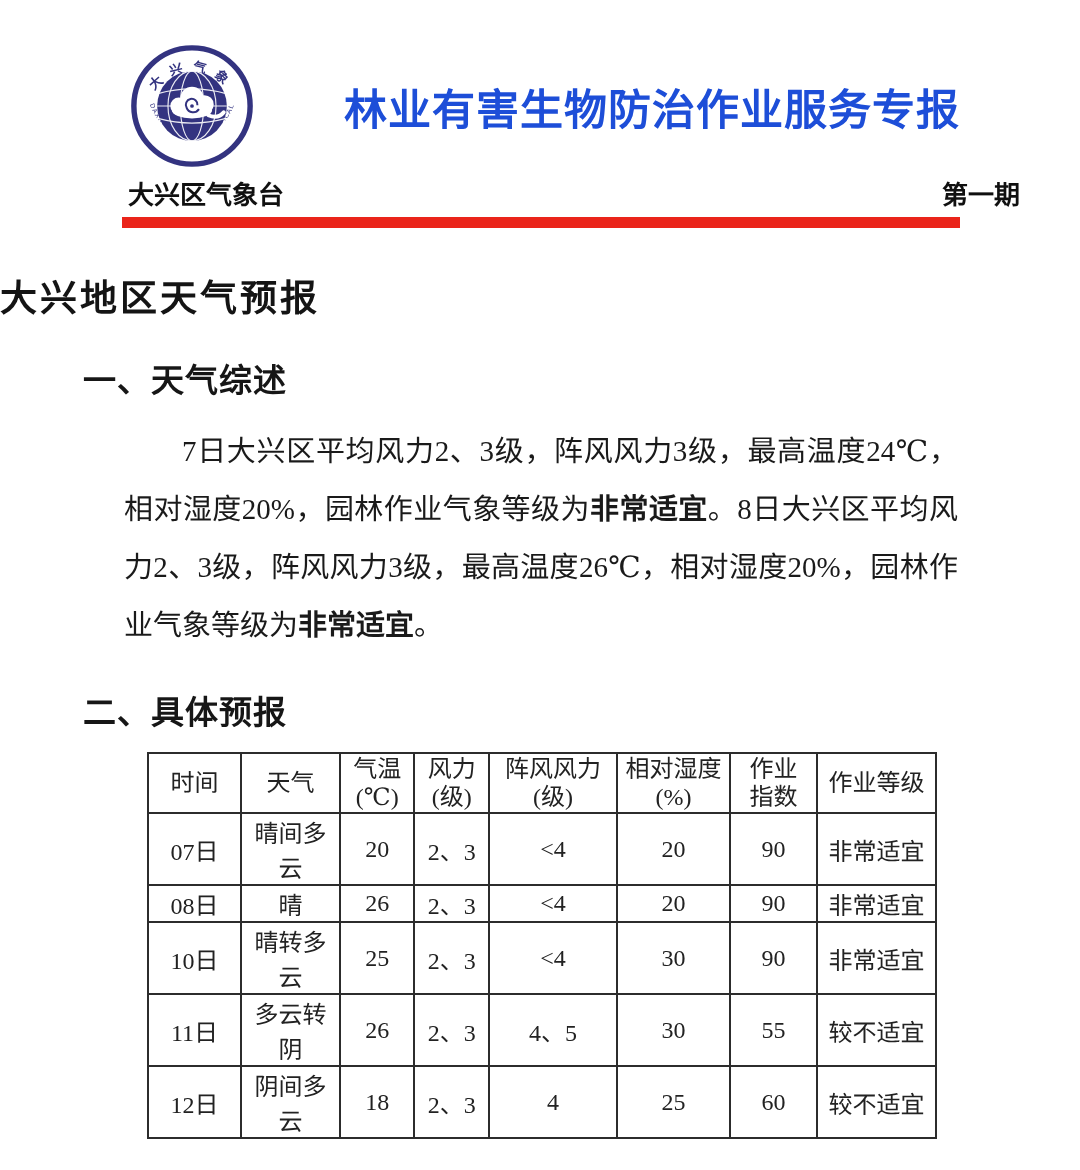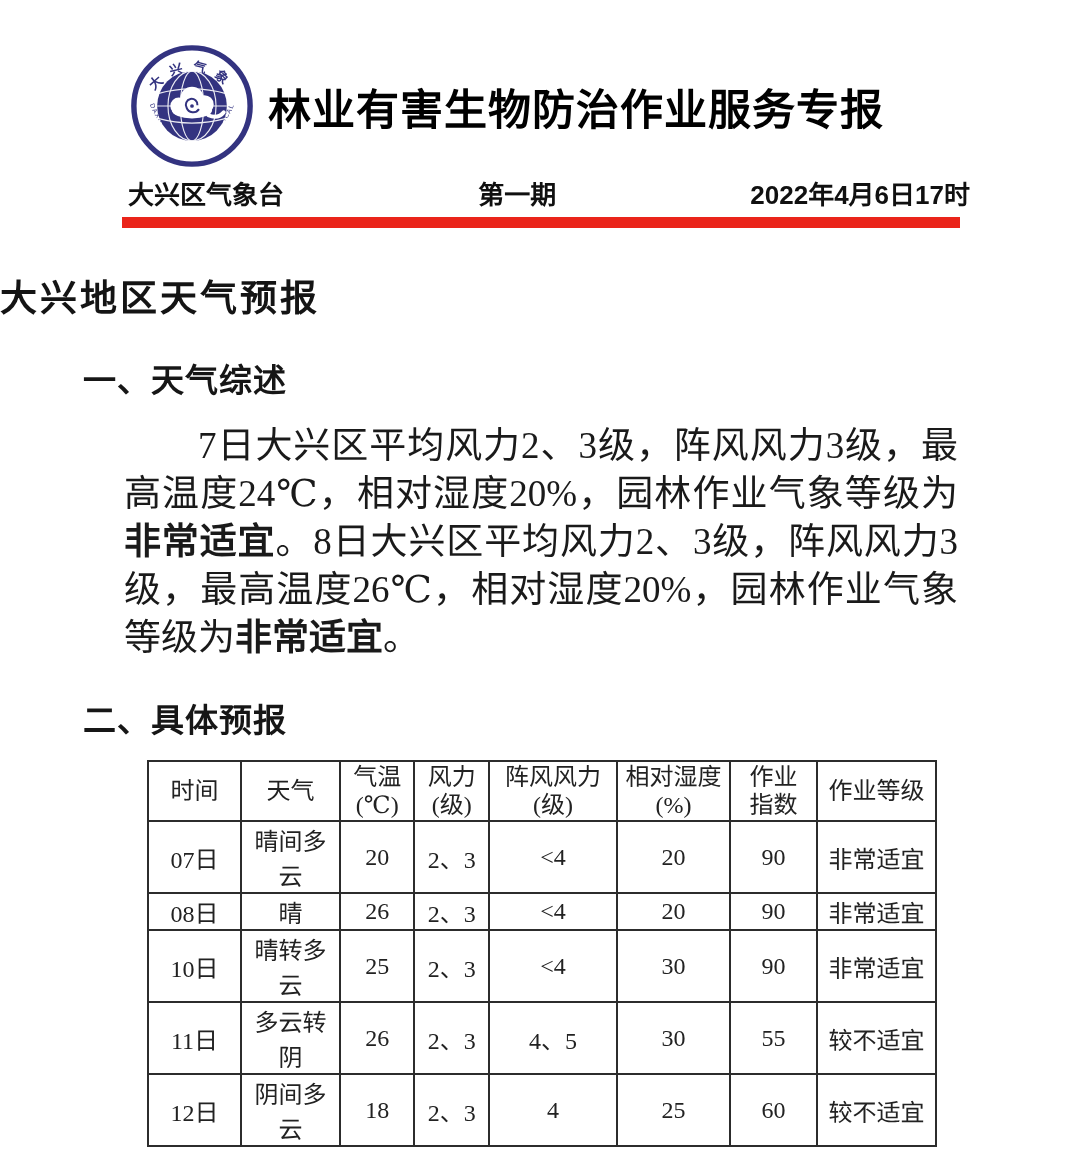--- a/index.html
+++ b/index.html
@@ -17,34 +17,34 @@
   .masthead {
     display: flex;
     align-items: center;
     padding: 44px 120px 0 130px;
     gap: 14px;
   }
   .logo-wrap { width: 124px; height: 124px; flex: 0 0 auto; }
   .logo-wrap svg { width: 124px; height: 124px; display: block; }
   .masthead-title {
     flex: 1;
-    text-align: left;
+    text-align: right;
     font-family: "Liberation Sans", "DejaVu Sans", sans-serif;
     font-weight: bold;
     font-size: 43px;
     letter-spacing: 1px;
-    color: #000000;
+    color: #1d4ed8;
     white-space: nowrap;
   }
 
   .info-row {
     display: flex;
     justify-content: space-between;
     align-items: baseline;
-    margin: 6px 110px 0 128px;
+    margin: 6px 60px 0 128px;
     font-family: "Liberation Sans", "DejaVu Sans", sans-serif;
     font-weight: bold;
     font-size: 26px;
     color: #101010;
   }
   .red-rule {
     height: 11px;
     background: #ea241a;
     margin: 6px 120px 0 122px;
   }
@@ -64,22 +64,22 @@
     margin: 32px 0 0 83px;
     font-family: "Liberation Sans", "DejaVu Sans", sans-serif;
     font-weight: bold;
     font-size: 33px;
     color: #161616;
     letter-spacing: 1px;
   }
 
   .para {
     margin: 20px 122px 0 124px;
-    font-size: 37px;
-    line-height: 48px;
+    font-size: 29px;
+    line-height: 58px;
     text-align: justify;
     text-indent: 2em;
     color: #1a1a1a;
   }
   .para b { font-weight: bold; }
 
   
   .table-wrap { margin: 18px 143px 0 147px; }
   table.forecast {
     width: 100%;
@@ -135,21 +135,20 @@
         <circle cx="80" cy="80" r="2.4" fill="#333380"></circle>
       </g>
     </svg>
   </div>
   <h1 class="masthead-title">林业有害生物防治作业服务专报</h1>
 </header>
 
 <div class="info-row">
   <span>大兴区气象台</span>
   <span>第一期</span>
-  <span>2022年4月6日17时</span>
 </div>
 <div class="red-rule"></div>
 
 <h2 class="doc-title">大兴地区天气预报</h2>
 
 <h3 class="section-heading">一、天气综述</h3>
 
 <p class="para">
   <span>7日大兴区平均风力2、3级，阵风风力3级，最高温度24℃，相对湿度20%，园林作业气象等级为</span><b>非常适宜</b><span>。8日大兴区平均风力2、3级，阵风风力3级，最高温度26℃，相对湿度20%，园林作业气象等级为</span><b>非常适宜</b><span>。</span>
 </p>

